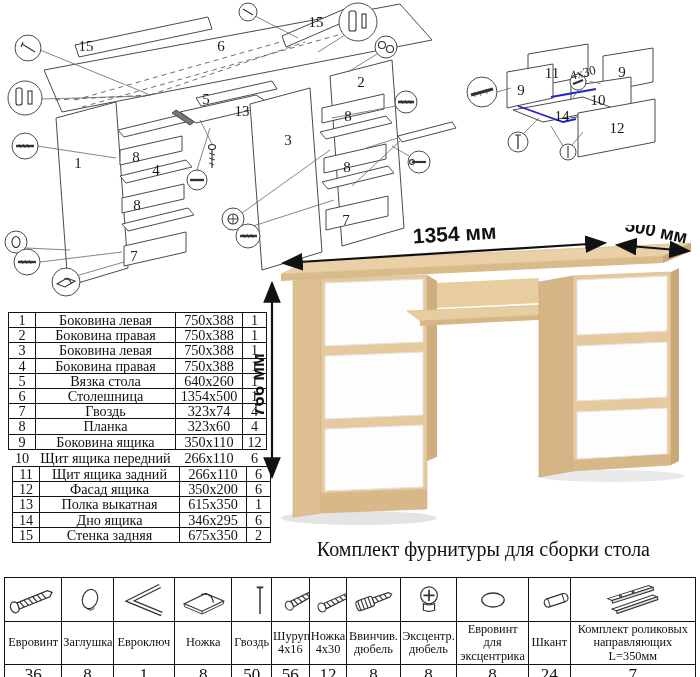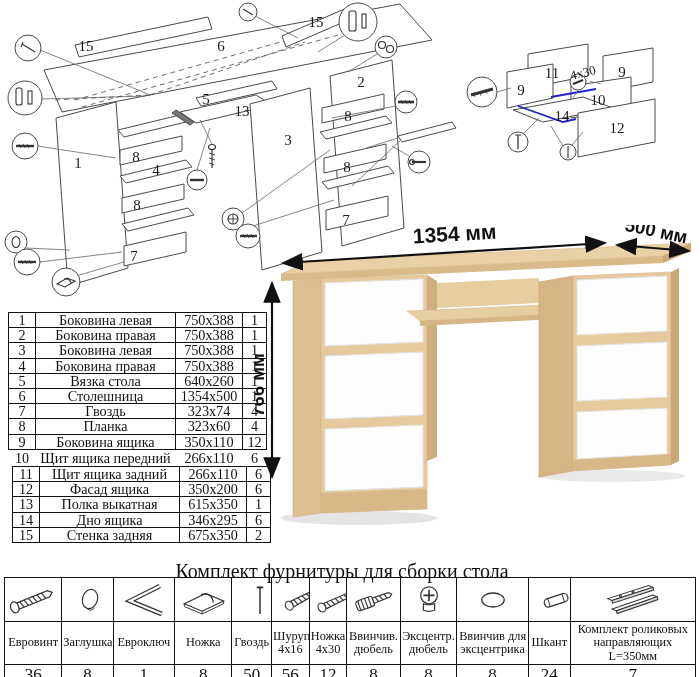--- a/index.html
+++ b/index.html
@@ -19,22 +19,22 @@
   .pt td{border:1.6px solid #111;padding:0 3px;height:13.6px;white-space:nowrap;text-align:center;}
   .pt td.c0{width:20px;text-align:center;}
   .pt td.c1{width:133px;}
   .pt td.c2{width:60px;text-align:center;margin-top:36px;}
   .pt td.c3{width:17px;text-align:center;}
   table.pt.plain td{border-color:transparent;}
   #parts-seg2{margin-left:4px;}
   
   #desk{left:255px;top:225px;width:445px;height:320px;}
   
-  #hw-title{left:0;top:560px;width:650px;text-align:center;
-            font:20px "Liberation Serif",serif;margin-left:17px;}
+  #hw-title{left:0;top:538px;width:650px;text-align:right;
+            font:20px "Liberation Serif",serif;}
   table#hw{position:absolute;left:4px;top:577px;width:692px;
            border-collapse:collapse;table-layout:fixed;}
   #hw td{border:1.5px solid #111;text-align:center;vertical-align:middle;
          padding:0;overflow:hidden;}
   #hw tr.icons td{height:43px;}
   #hw tr.names td{height:31px;font-size:12.3px;line-height:1.08;padding:1px 1px;}
   #hw tr.qty td{height:21px;font-size:17px;}
   #hw svg{display:block;margin:0 auto;width:56px;height:40px;}
 </style>
 </head>
@@ -488,21 +488,21 @@
     <tr class="names" id="hw-names">
         <td>Евровинт</td>
         <td>Заглушка</td>
         <td>Евроключ</td>
         <td>Ножка</td>
         <td>Гвоздь</td>
         <td>Шуруп 4x16</td>
         <td>Ножка 4x30</td>
         <td>Ввинчив. дюбель</td>
         <td>Эксцентр. дюбель</td>
-        <td>Ввинчив для эксцентрика</td>
+        <td>Евровинт для эксцентрика</td>
         <td>Шкант</td>
         <td>Комплект роликовых направляющих L=350мм</td>
       </tr>
     <tr class="qty" id="hw-qty">
         <td>36</td>
         <td>8</td>
         <td>1</td>
         <td>8</td>
         <td>50</td>
         <td>56</td>

